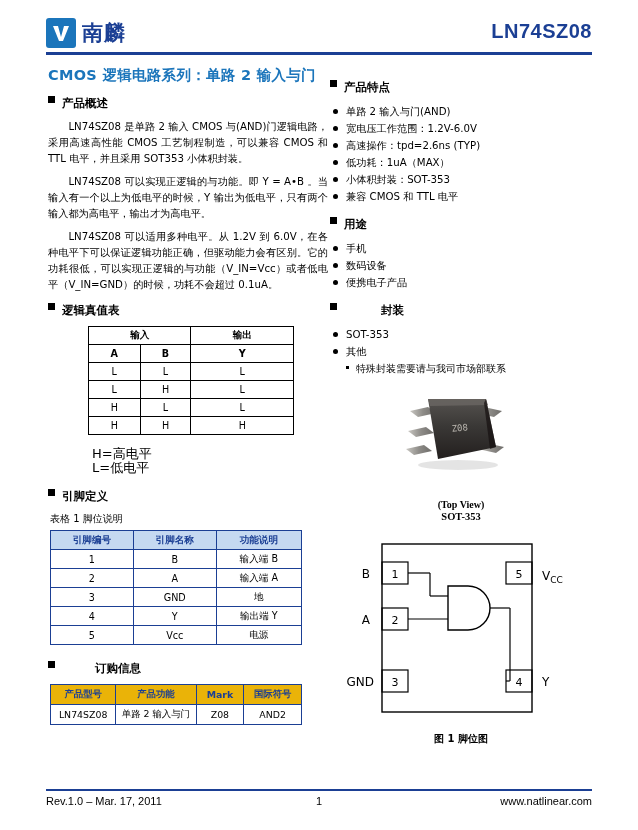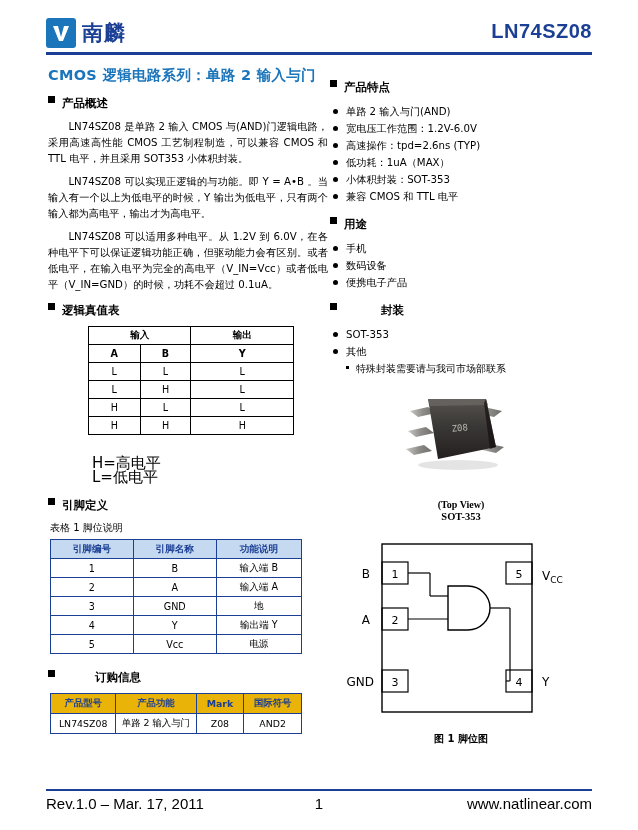--- a/index.html
+++ b/index.html
@@ -87,21 +87,21 @@
   }
   .truth th,.truth td{
     border:1px solid #000;text-align:center;height:17px;padding:0;
     font-weight:normal;
   }
   .truth th{font-weight:bold;}
   .truth .hdr td{font-weight:bold;}
 
   .legend{
     font-family:"DejaVu Sans", sans-serif;
-    font-size:15px;line-height:14px;margin:21px 0 0 44px;
+    font-size:13px;line-height:14px;margin:12px 0 0 44px;
   }
 
   .tbl-cap{
     font-family:"DejaVu Sans", sans-serif;
     font-size:10px;margin:6px 0 4px 2px;
   }
   .pin{
     width:252px;font-size:9.6px;margin-left:2px;
   }
   .pin th,.pin td{
@@ -137,21 +137,21 @@
   .pindiag{position:relative;width:262px;height:190px;margin-top:14px;}
   .fig-cap{
     text-align:center;font-family:"DejaVu Sans", sans-serif;
     font-size:10px;font-weight:bold;margin-top:6px;
   }
 
   
   .footer-rule{position:absolute;left:46px;top:789px;width:546px;height:2px;background:#1b3f94;}
   .footer{
     position:absolute;left:46px;top:795px;width:546px;
-    font-family:"Liberation Sans", sans-serif;font-size:15px;color:#000;
+    font-family:"Liberation Sans", sans-serif;font-size:11px;color:#000;
     display:flex;justify-content:space-between;align-items:center;
   }
   .footer .ctr{position:absolute;left:50%;transform:translateX(-50%);}
 </style>
 </head>
 <body>
 
 <div class="page">
 
   <div class="header">
@@ -170,21 +170,21 @@
   <div class="doc-title">CMOS 逻辑电路系列：单路 2 输入与门</div>
 
   <div class="col-left">
 
     <div class="sec-head">
       <span class="sq"></span>
       <span>产品概述</span>
     </div>
     <p class="body">LN74SZ08 是单路 2 输入 CMOS 与(AND)门逻辑电路，采用高速高性能 CMOS 工艺制程制造，可以兼容 CMOS 和 TTL 电平，并且采用 SOT353 小体积封装。</p>
     <p class="body">LN74SZ08 可以实现正逻辑的与功能。即 Y = A•B 。当输入有一个以上为低电平的时候，Y 输出为低电平，只有两个输入都为高电平，输出才为高电平。</p>
-    <p class="body">LN74SZ08 可以适用多种电平。从 1.2V 到 6.0V，在各种电平下可以保证逻辑功能正确，但驱动能力会有区别。或者低电平，在输入电平为完全的高电平（V_IN=Vcc）或者低电平（V_IN=GND）的时候，功耗不会超过 0.1uA。</p>
+    <p class="body">LN74SZ08 可以适用多种电平。从 1.2V 到 6.0V，在各种电平下可以保证逻辑功能正确，但驱动能力会有区别。它的功耗很低，可以实现正逻辑的与功能（V_IN=Vcc）或者低电平（V_IN=GND）的时候，功耗不会超过 0.1uA。</p>
 
     <div class="sec-head" style="margin-top:10px;">
       <span class="sq"></span>
       <span>逻辑真值表</span>
     </div>
 
     <table class="truth">
       <tbody>
         <tr>
           <th colspan="2">输入</th>

